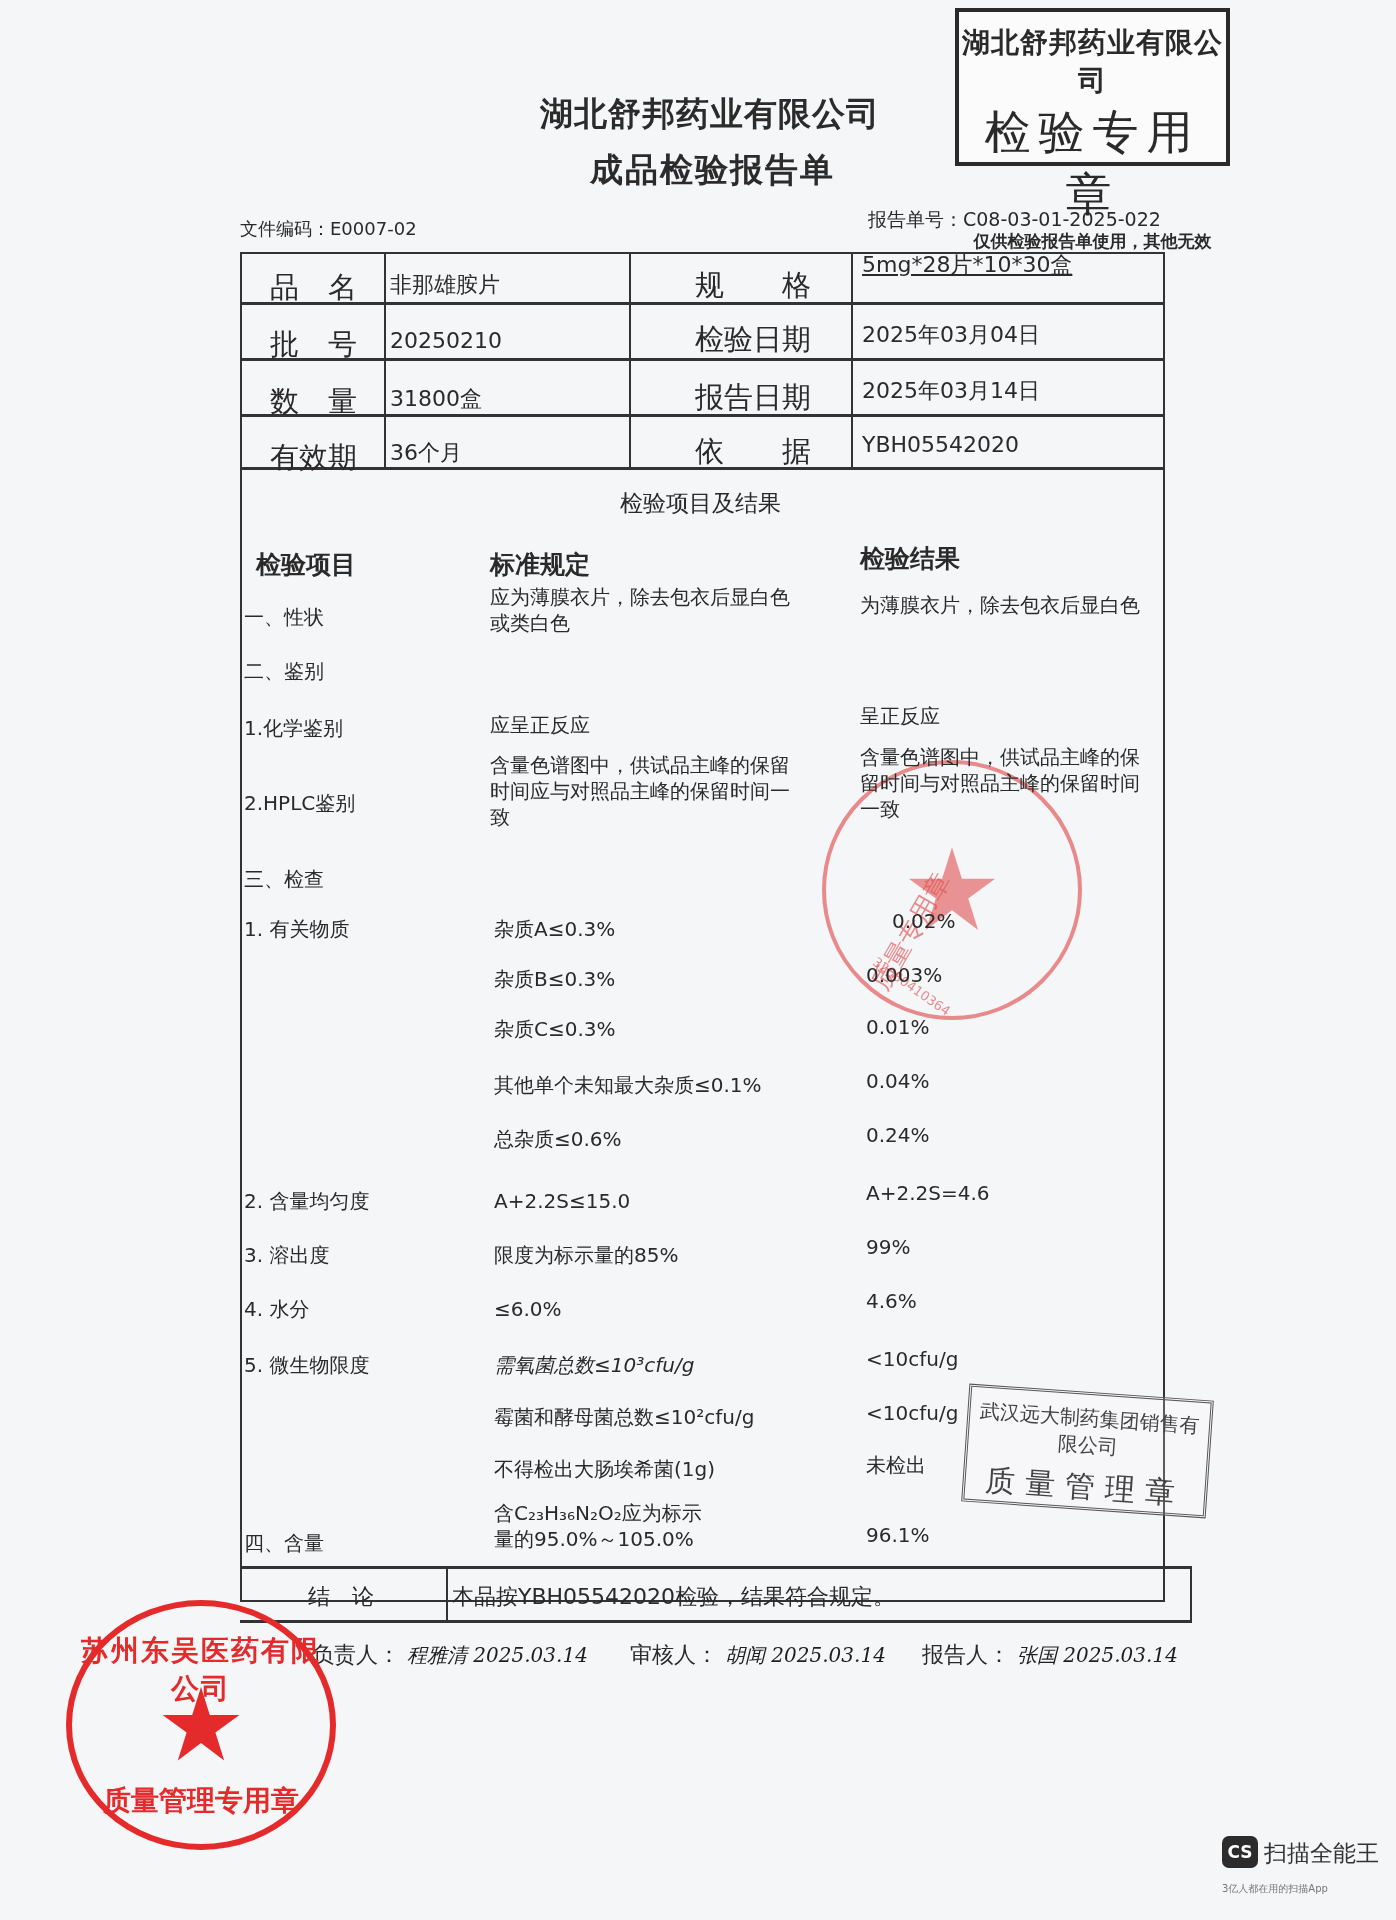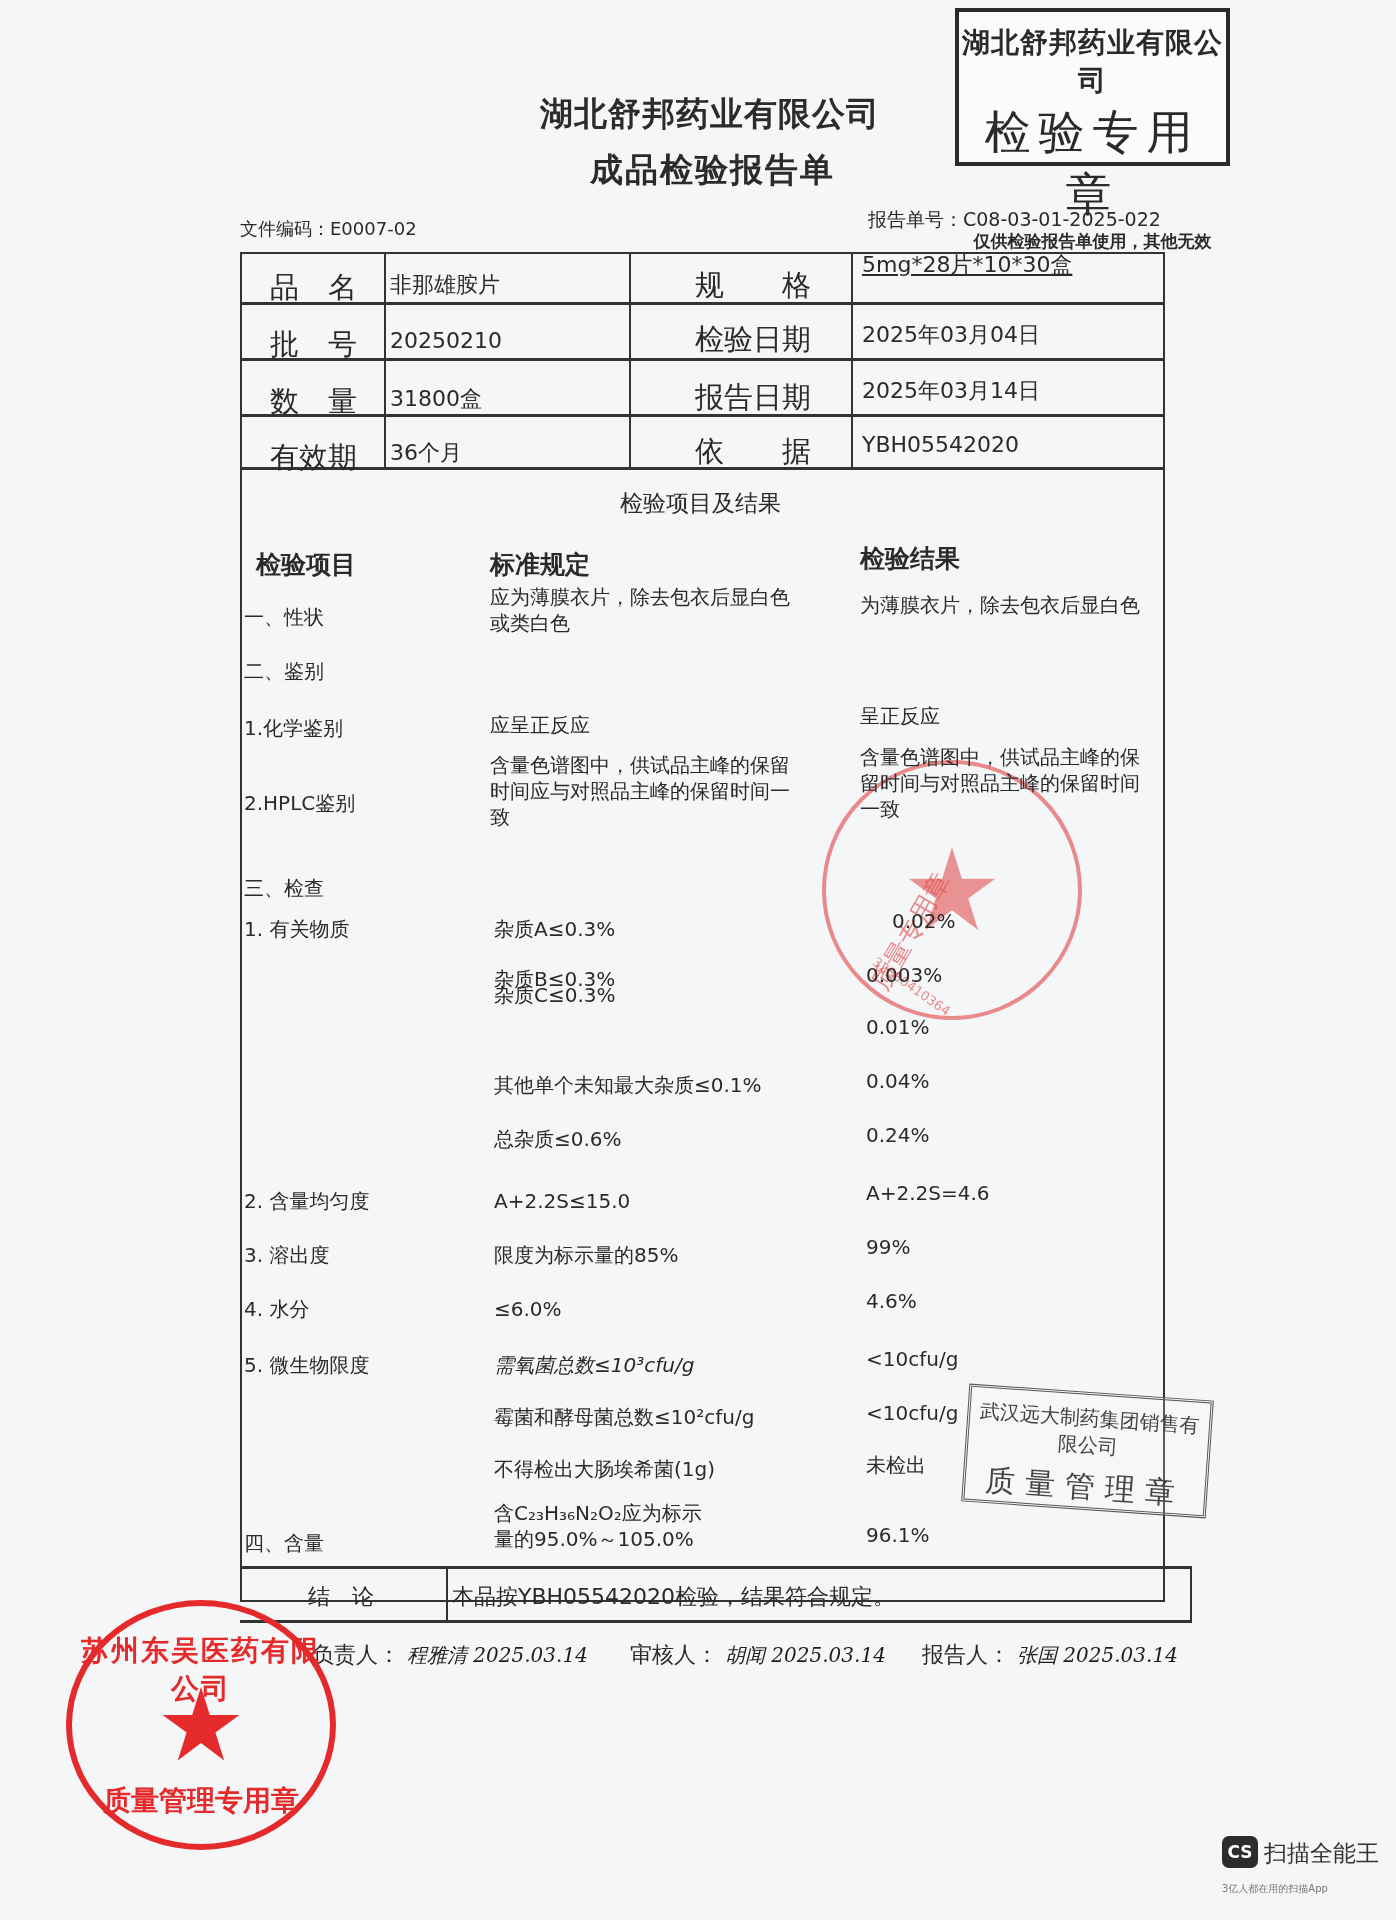--- a/index.html
+++ b/index.html
@@ -118,30 +118,30 @@
 <div class="row-text" style="left:860px;top:703px;">呈正反应</div>
 
 <div class="row-text" style="left:244px;top:790px;">2.HPLC鉴别</div>
 <div class="row-text" style="left:490px;top:752px;width:340px;white-space:pre-line;">含量色谱图中，供试品主峰的保留
 时间应与对照品主峰的保留时间一
 致</div>
 <div class="row-text" style="left:860px;top:744px;width:315px;white-space:pre-line;z-index:3;">含量色谱图中，供试品主峰的保
 留时间与对照品主峰的保留时间
 一致</div>
 
-<div class="row-text" style="left:244px;top:866px;margin-top:9px;">三、检查</div>
+<div class="row-text" style="left:244px;top:866px;">三、检查</div>
 
 <div class="row-text" style="left:244px;top:916px;">1. 有关物质</div>
 <div class="row-text" style="left:494px;top:916px;">杂质A≤0.3%</div>
 <div class="row-text" style="left:892px;top:908px;z-index:3;">0.02%</div>
 
 <div class="row-text" style="left:494px;top:966px;">杂质B≤0.3%</div>
 <div class="row-text" style="left:866px;top:962px;z-index:3;">0.003%</div>
 
-<div class="row-text" style="left:494px;top:982px;">杂质C≤0.3%</div>
+<div class="row-text" style="left:494px;top:1016px;">杂质C≤0.3%</div>
 <div class="row-text" style="left:866px;top:1014px;">0.01%</div>
 
 <div class="row-text" style="left:494px;top:1072px;">其他单个未知最大杂质≤0.1%</div>
 <div class="row-text" style="left:866px;top:1068px;">0.04%</div>
 
 <div class="row-text" style="left:494px;top:1126px;">总杂质≤0.6%</div>
 <div class="row-text" style="left:866px;top:1122px;">0.24%</div>
 
 <div class="row-text" style="left:244px;top:1188px;">2. 含量均匀度</div>
 <div class="row-text" style="left:494px;top:1188px;">A+2.2S≤15.0</div>

